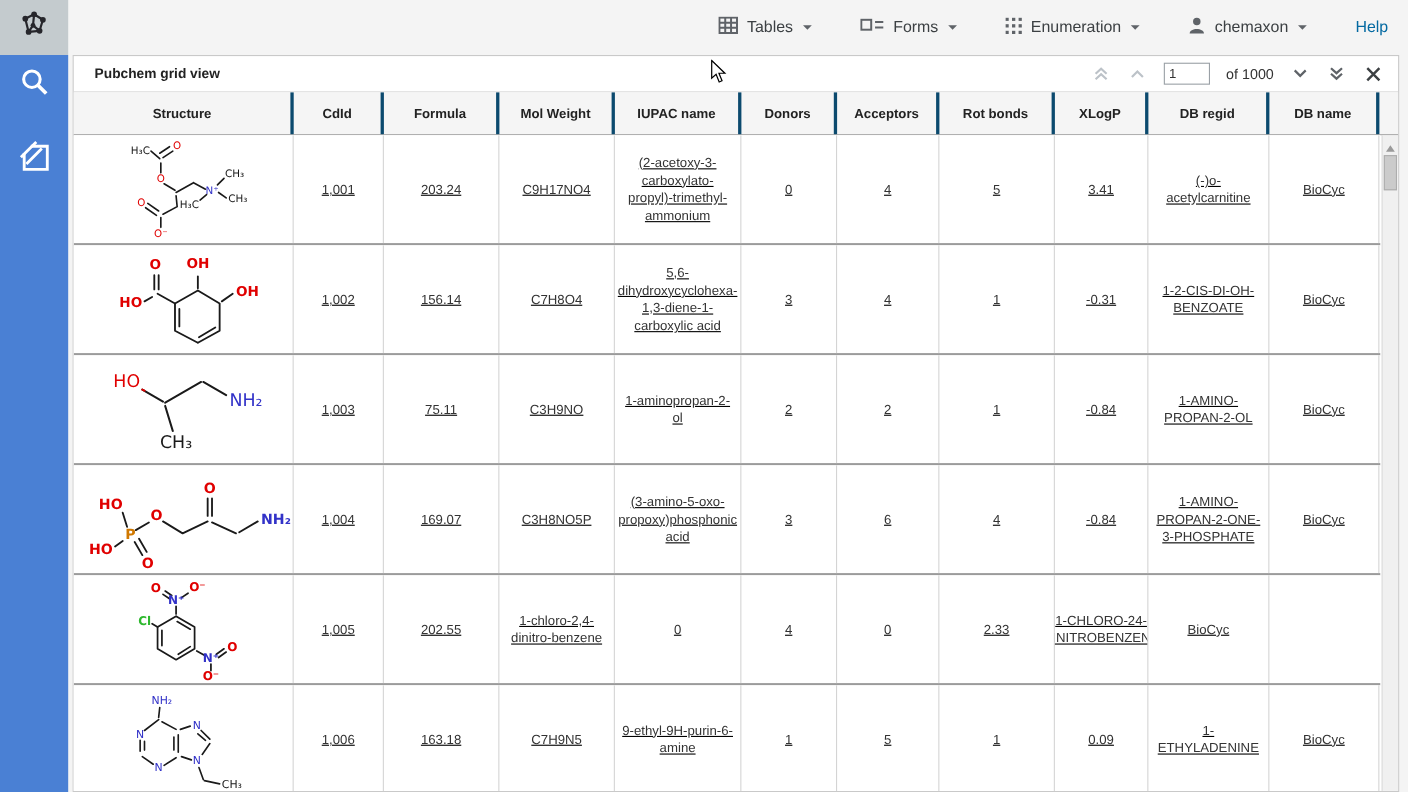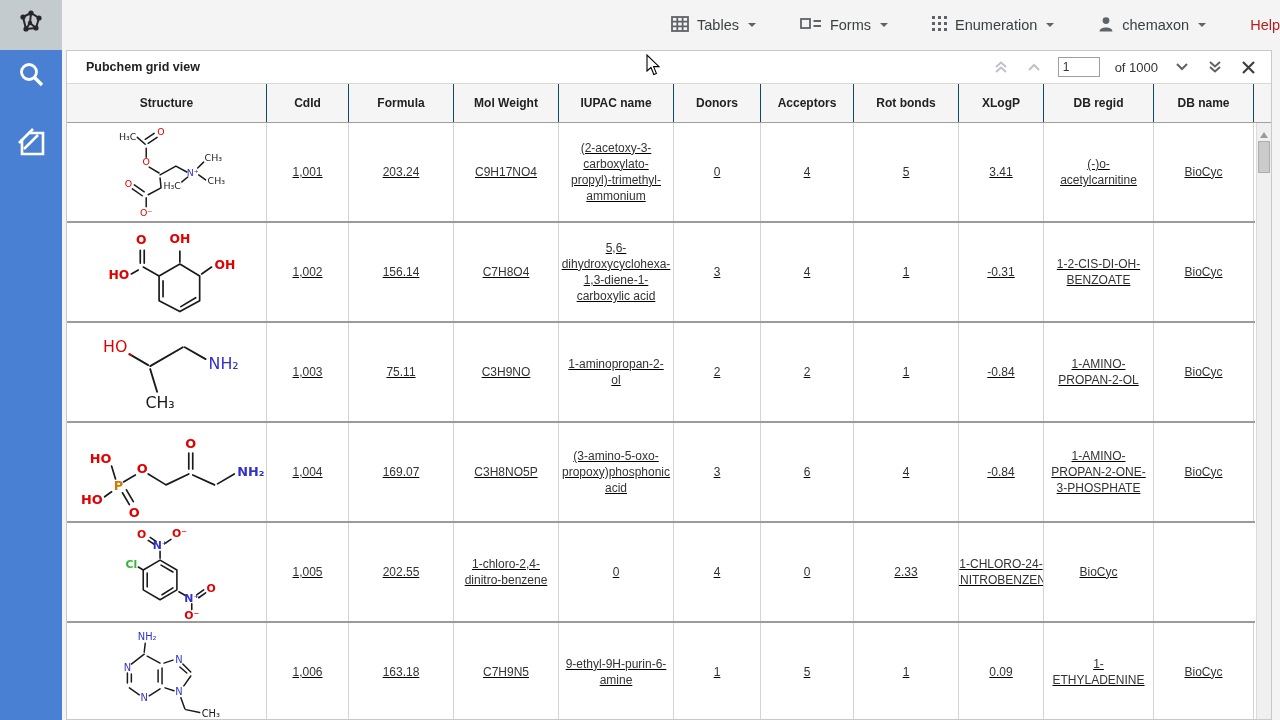--- a/index.html
+++ b/index.html
@@ -4,25 +4,25 @@
 <style>
   html,body{margin:0;padding:0;width:1280px;height:720px;overflow:hidden;
     font-family:"Liberation Sans",sans-serif;background:#f4f4f4;}
   *{box-sizing:border-box;}
 
   
   .topbar{position:absolute;left:0;top:0;width:1280px;height:50px;background:#f4f4f4;}
   .logo-box{position:absolute;left:0;top:0;width:62px;height:50px;background:#c4cbce;
     display:flex;align-items:center;justify-content:center;cursor:pointer;}
   .topnav{position:absolute;right:0;top:0;height:50px;display:flex;align-items:center;
-    gap:44px;font-size:14.5px;color:#3c4043;}
+    gap:44px;padding-right:18px;font-size:14.5px;color:#3c4043;}
   .nav-item{display:flex;align-items:center;gap:8px;cursor:pointer;white-space:nowrap;}
   .caret{width:0;height:0;border:4px solid transparent;border-top-color:#5f6368;
     margin-top:4px;margin-left:1px;}
-  .help-link{color:#b91c1c;cursor:pointer;font-size:14.5px;}
+  .help-link{color:#0369a1;cursor:pointer;font-size:14.5px;}
 
   
   .sidebar{position:absolute;left:0;top:50px;width:62px;height:670px;background:#4a80d4;
     display:flex;flex-direction:column;align-items:center;padding-top:8px;gap:34px;}
   .side-icon{width:34px;height:34px;display:flex;align-items:center;justify-content:center;cursor:pointer;}
 
   
   .panel{position:absolute;left:66px;top:50px;width:1206px;height:670px;background:#fff;
     border:1px solid #c9c9c9;}
   .panel-header{height:33px;display:flex;align-items:center;border-bottom:1px solid #d9d9d9;}
@@ -31,21 +31,21 @@
   .pg-btn{display:flex;align-items:center;justify-content:center;cursor:pointer;width:18px;height:18px;}
   .pg-input{width:42px;height:20px;border:1px solid #9aa0a6;font-size:12px;padding:0 4px;
     font-family:"Liberation Sans",sans-serif;color:#333;}
   .pg-of{font-size:13px;color:#333;}
 
   
   :root{--cols:200px 82px 105px 105px 115px 87px 93px 105px 85px 110px 100px;}
   .thead{display:grid;grid-template-columns:var(--cols);height:39px;background:#f5f5f5;
     border-bottom:1px solid #a0a0a0;}
   .th{display:flex;align-items:center;justify-content:center;font-size:12px;font-weight:bold;
-    color:#222;border-right:1px solid #0c4a6e;cursor:pointer;}
+    color:#222;border-right:3px solid #0c4a6e;cursor:pointer;}
   .tbody{position:absolute;left:0;top:72px;width:1188px;bottom:0;overflow:hidden;background:#fff;text-decoration:underline;}
   .tr{display:grid;grid-template-columns:var(--cols);height:100px;background:#fff;
     border-bottom:2px solid #9b9b9b;cursor:pointer;}
   .td{display:flex;align-items:center;justify-content:center;text-align:center;font-size:12px;
     color:#333;border-right:1px solid #d4d4d4;padding:2px 6px;line-height:1.35;overflow:hidden;}
   .td.structure{padding:0;}
   .structure-svg text{font-family:"DejaVu Sans",sans-serif;}
 
   
   .vscroll{position:absolute;top:72px;right:0;width:15px;bottom:0;background:#f0f0f0;

